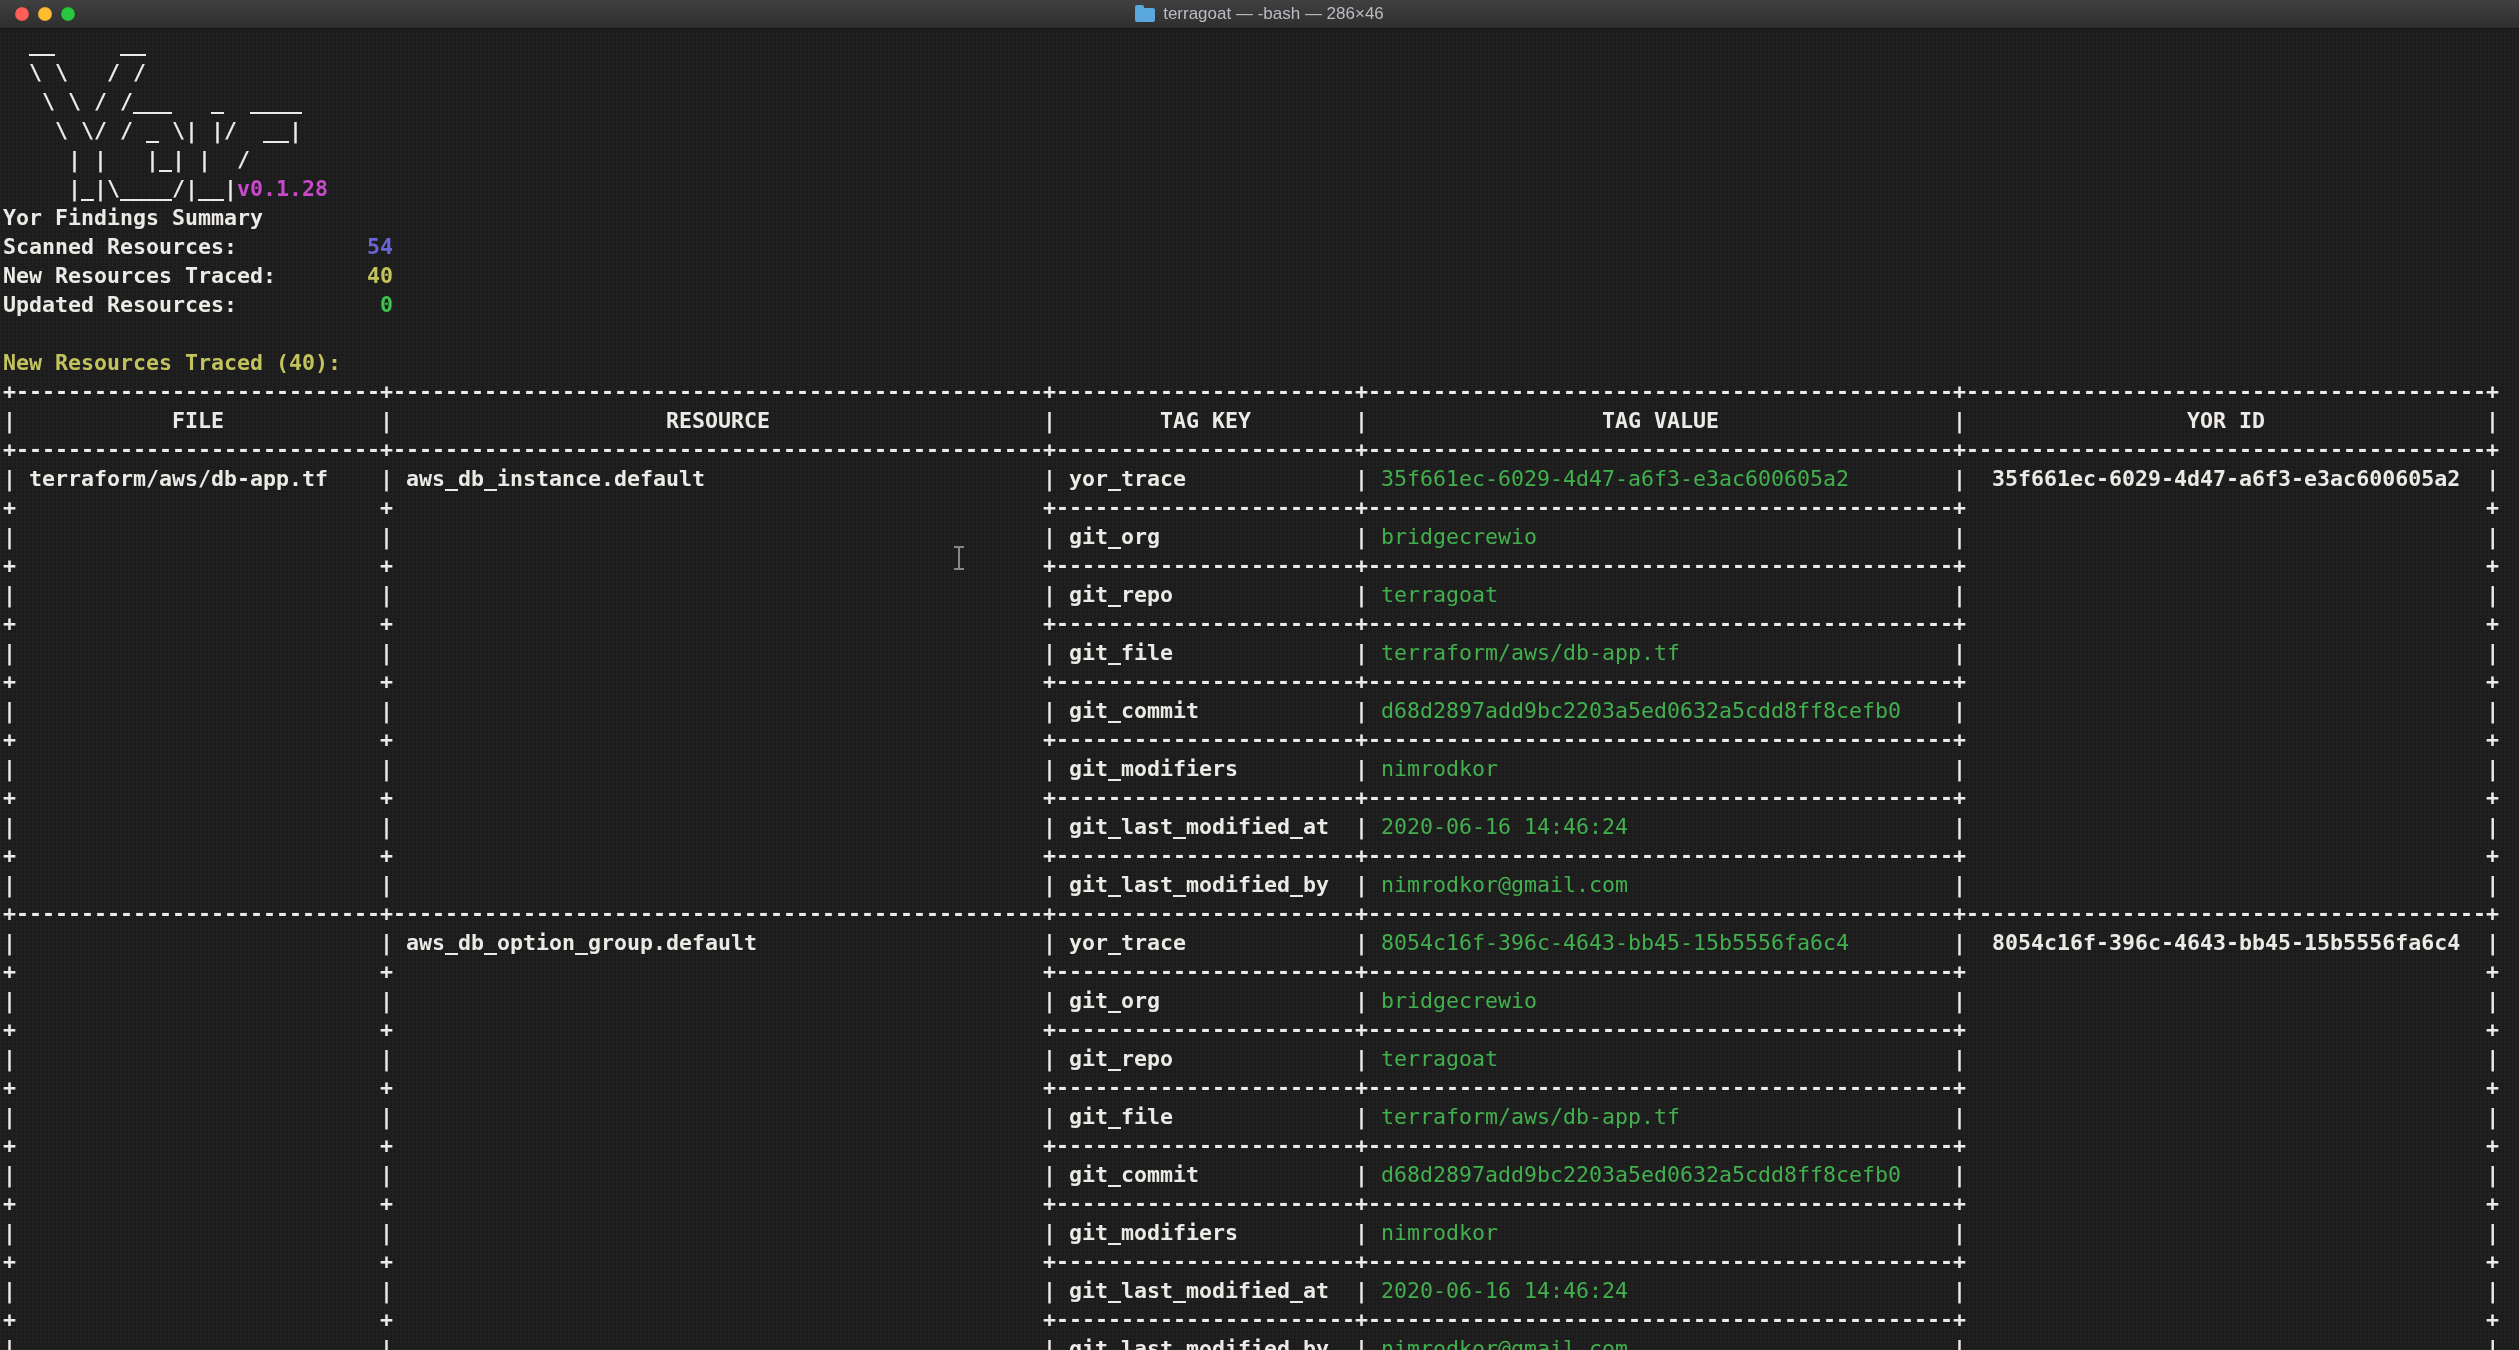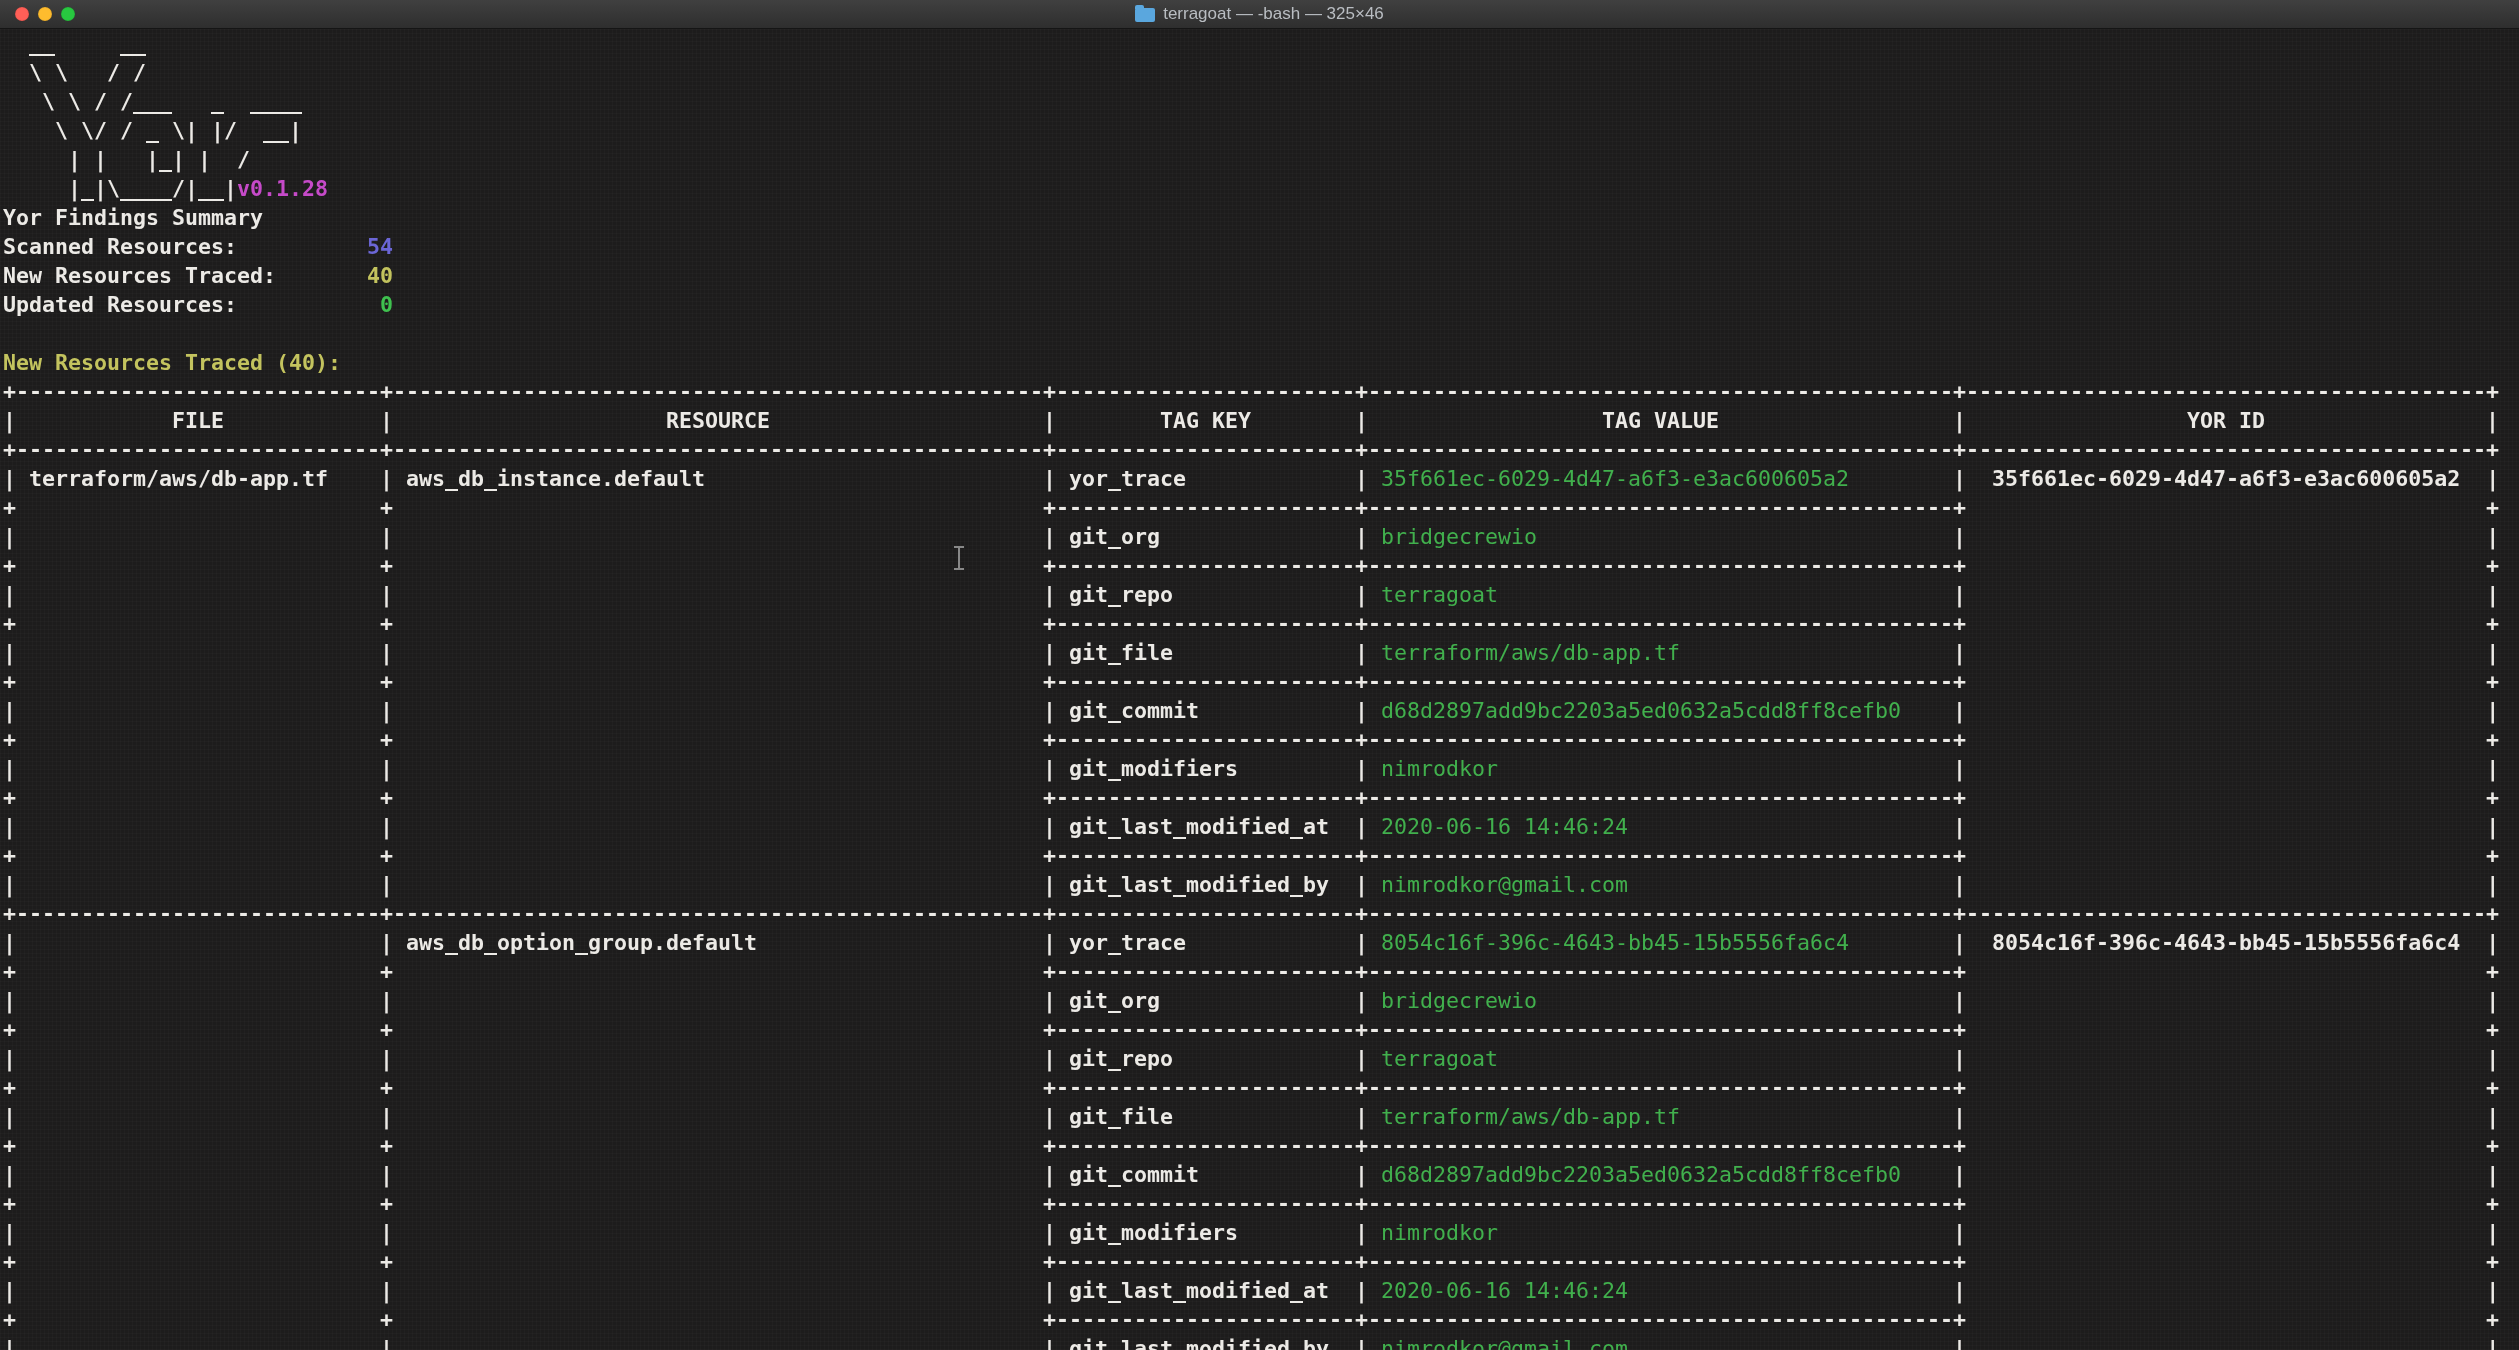--- a/index.html
+++ b/index.html
@@ -34,21 +34,21 @@
 
 <div class="window">
   <div class="titlebar">
     <div class="lights">
       <span class="light" style="background: rgb(255, 95, 87);"></span>
       <span class="light" style="background: rgb(254, 188, 46);"></span>
       <span class="light" style="background: rgb(40, 200, 64);"></span>
     </div>
     <div class="titlewrap">
       <span class="foldericon"></span>
-      <span>terragoat — -bash — 325×46</span>
+      <span>terragoat — -bash — 286×46</span>
     </div>
   </div>
 
   <div class="screen"><div class="tl"><span style="color: rgb(236, 234, 230); font-weight: 700;">  __     __</span></div><div class="tl"><span style="color: rgb(236, 234, 230); font-weight: 700;">  \ \   / /</span></div><div class="tl"><span style="color: rgb(236, 234, 230); font-weight: 700;">   \ \ / /___   _  ____</span></div><div class="tl"><span style="color: rgb(236, 234, 230); font-weight: 700;">    \ \/ / _ \| |/  __|</span></div><div class="tl"><span style="color: rgb(236, 234, 230); font-weight: 700;">     | |   |_| |  /</span></div><div class="tl"><span style="color: rgb(236, 234, 230); font-weight: 700;">     |_|\____/|__|</span><span style="color: rgb(198, 74, 201); font-weight: 700;">v0.1.28</span></div><div class="tl"><span style="color: rgb(236, 234, 230); font-weight: 700;">Yor Findings Summary</span></div><div class="tl"><span style="color: rgb(236, 234, 230); font-weight: 700;">Scanned Resources:          </span><span style="color: rgb(107, 102, 214); font-weight: 700;">54</span></div><div class="tl"><span style="color: rgb(236, 234, 230); font-weight: 700;">New Resources Traced:       </span><span style="color: rgb(195, 195, 94); font-weight: 700;">40</span></div><div class="tl"><span style="color: rgb(236, 234, 230); font-weight: 700;">Updated Resources:          </span><span style="color: rgb(63, 193, 79); font-weight: 700;"> 0</span></div><div class="tl"> </div><div class="tl"><span style="color: rgb(195, 195, 94); font-weight: 700;">New Resources Traced (40):</span></div><div class="tl"><span style="color: rgb(236, 234, 230); font-weight: 700;">+----------------------------+--------------------------------------------------+-----------------------+---------------------------------------------+----------------------------------------+</span></div><div class="tl"><span style="color: rgb(236, 234, 230); font-weight: 700;">|            FILE            |                     RESOURCE                     |        TAG KEY        |                  TAG VALUE                  |                 YOR ID                 |</span></div><div class="tl"><span style="color: rgb(236, 234, 230); font-weight: 700;">+----------------------------+--------------------------------------------------+-----------------------+---------------------------------------------+----------------------------------------+</span></div><div class="tl"><span style="color: rgb(236, 234, 230); font-weight: 700;">| terraform/aws/db-app.tf    | aws_db_instance.default                          | yor_trace             |</span><span style="color: rgb(65, 176, 77); font-weight: 400;"> 35f661ec-6029-4d47-a6f3-e3ac600605a2        </span><span style="color: rgb(236, 234, 230); font-weight: 700;">|</span><span style="color: rgb(236, 234, 230); font-weight: 700;">  35f661ec-6029-4d47-a6f3-e3ac600605a2  </span><span style="color: rgb(236, 234, 230); font-weight: 700;">|</span></div><div class="tl"><span style="color: rgb(236, 234, 230); font-weight: 700;">+                            +                                                  +-----------------------+---------------------------------------------+                                        +</span></div><div class="tl"><span style="color: rgb(236, 234, 230); font-weight: 700;">|                            |                                                  | git_org               |</span><span style="color: rgb(65, 176, 77); font-weight: 400;"> bridgecrewio                                </span><span style="color: rgb(236, 234, 230); font-weight: 700;">|</span><span style="color: rgb(236, 234, 230); font-weight: 700;">                                        </span><span style="color: rgb(236, 234, 230); font-weight: 700;">|</span></div><div class="tl"><span style="color: rgb(236, 234, 230); font-weight: 700;">+                            +                                                  +-----------------------+---------------------------------------------+                                        +</span></div><div class="tl"><span style="color: rgb(236, 234, 230); font-weight: 700;">|                            |                                                  | git_repo              |</span><span style="color: rgb(65, 176, 77); font-weight: 400;"> terragoat                                   </span><span style="color: rgb(236, 234, 230); font-weight: 700;">|</span><span style="color: rgb(236, 234, 230); font-weight: 700;">                                        </span><span style="color: rgb(236, 234, 230); font-weight: 700;">|</span></div><div class="tl"><span style="color: rgb(236, 234, 230); font-weight: 700;">+                            +                                                  +-----------------------+---------------------------------------------+                                        +</span></div><div class="tl"><span style="color: rgb(236, 234, 230); font-weight: 700;">|                            |                                                  | git_file              |</span><span style="color: rgb(65, 176, 77); font-weight: 400;"> terraform/aws/db-app.tf                     </span><span style="color: rgb(236, 234, 230); font-weight: 700;">|</span><span style="color: rgb(236, 234, 230); font-weight: 700;">                                        </span><span style="color: rgb(236, 234, 230); font-weight: 700;">|</span></div><div class="tl"><span style="color: rgb(236, 234, 230); font-weight: 700;">+                            +                                                  +-----------------------+---------------------------------------------+                                        +</span></div><div class="tl"><span style="color: rgb(236, 234, 230); font-weight: 700;">|                            |                                                  | git_commit            |</span><span style="color: rgb(65, 176, 77); font-weight: 400;"> d68d2897add9bc2203a5ed0632a5cdd8ff8cefb0    </span><span style="color: rgb(236, 234, 230); font-weight: 700;">|</span><span style="color: rgb(236, 234, 230); font-weight: 700;">                                        </span><span style="color: rgb(236, 234, 230); font-weight: 700;">|</span></div><div class="tl"><span style="color: rgb(236, 234, 230); font-weight: 700;">+                            +                                                  +-----------------------+---------------------------------------------+                                        +</span></div><div class="tl"><span style="color: rgb(236, 234, 230); font-weight: 700;">|                            |                                                  | git_modifiers         |</span><span style="color: rgb(65, 176, 77); font-weight: 400;"> nimrodkor                                   </span><span style="color: rgb(236, 234, 230); font-weight: 700;">|</span><span style="color: rgb(236, 234, 230); font-weight: 700;">                                        </span><span style="color: rgb(236, 234, 230); font-weight: 700;">|</span></div><div class="tl"><span style="color: rgb(236, 234, 230); font-weight: 700;">+                            +                                                  +-----------------------+---------------------------------------------+                                        +</span></div><div class="tl"><span style="color: rgb(236, 234, 230); font-weight: 700;">|                            |                                                  | git_last_modified_at  |</span><span style="color: rgb(65, 176, 77); font-weight: 400;"> 2020-06-16 14:46:24                         </span><span style="color: rgb(236, 234, 230); font-weight: 700;">|</span><span style="color: rgb(236, 234, 230); font-weight: 700;">                                        </span><span style="color: rgb(236, 234, 230); font-weight: 700;">|</span></div><div class="tl"><span style="color: rgb(236, 234, 230); font-weight: 700;">+                            +                                                  +-----------------------+---------------------------------------------+                                        +</span></div><div class="tl"><span style="color: rgb(236, 234, 230); font-weight: 700;">|                            |                                                  | git_last_modified_by  |</span><span style="color: rgb(65, 176, 77); font-weight: 400;"> nimrodkor@gmail.com                         </span><span style="color: rgb(236, 234, 230); font-weight: 700;">|</span><span style="color: rgb(236, 234, 230); font-weight: 700;">                                        </span><span style="color: rgb(236, 234, 230); font-weight: 700;">|</span></div><div class="tl"><span style="color: rgb(236, 234, 230); font-weight: 700;">+----------------------------+--------------------------------------------------+-----------------------+---------------------------------------------+----------------------------------------+</span></div><div class="tl"><span style="color: rgb(236, 234, 230); font-weight: 700;">|                            | aws_db_option_group.default                      | yor_trace             |</span><span style="color: rgb(65, 176, 77); font-weight: 400;"> 8054c16f-396c-4643-bb45-15b5556fa6c4        </span><span style="color: rgb(236, 234, 230); font-weight: 700;">|</span><span style="color: rgb(236, 234, 230); font-weight: 700;">  8054c16f-396c-4643-bb45-15b5556fa6c4  </span><span style="color: rgb(236, 234, 230); font-weight: 700;">|</span></div><div class="tl"><span style="color: rgb(236, 234, 230); font-weight: 700;">+                            +                                                  +-----------------------+---------------------------------------------+                                        +</span></div><div class="tl"><span style="color: rgb(236, 234, 230); font-weight: 700;">|                            |                                                  | git_org               |</span><span style="color: rgb(65, 176, 77); font-weight: 400;"> bridgecrewio                                </span><span style="color: rgb(236, 234, 230); font-weight: 700;">|</span><span style="color: rgb(236, 234, 230); font-weight: 700;">                                        </span><span style="color: rgb(236, 234, 230); font-weight: 700;">|</span></div><div class="tl"><span style="color: rgb(236, 234, 230); font-weight: 700;">+                            +                                                  +-----------------------+---------------------------------------------+                                        +</span></div><div class="tl"><span style="color: rgb(236, 234, 230); font-weight: 700;">|                            |                                                  | git_repo              |</span><span style="color: rgb(65, 176, 77); font-weight: 400;"> terragoat                                   </span><span style="color: rgb(236, 234, 230); font-weight: 700;">|</span><span style="color: rgb(236, 234, 230); font-weight: 700;">                                        </span><span style="color: rgb(236, 234, 230); font-weight: 700;">|</span></div><div class="tl"><span style="color: rgb(236, 234, 230); font-weight: 700;">+                            +                                                  +-----------------------+---------------------------------------------+                                        +</span></div><div class="tl"><span style="color: rgb(236, 234, 230); font-weight: 700;">|                            |                                                  | git_file              |</span><span style="color: rgb(65, 176, 77); font-weight: 400;"> terraform/aws/db-app.tf                     </span><span style="color: rgb(236, 234, 230); font-weight: 700;">|</span><span style="color: rgb(236, 234, 230); font-weight: 700;">                                        </span><span style="color: rgb(236, 234, 230); font-weight: 700;">|</span></div><div class="tl"><span style="color: rgb(236, 234, 230); font-weight: 700;">+                            +                                                  +-----------------------+---------------------------------------------+                                        +</span></div><div class="tl"><span style="color: rgb(236, 234, 230); font-weight: 700;">|                            |                                                  | git_commit            |</span><span style="color: rgb(65, 176, 77); font-weight: 400;"> d68d2897add9bc2203a5ed0632a5cdd8ff8cefb0    </span><span style="color: rgb(236, 234, 230); font-weight: 700;">|</span><span style="color: rgb(236, 234, 230); font-weight: 700;">                                        </span><span style="color: rgb(236, 234, 230); font-weight: 700;">|</span></div><div class="tl"><span style="color: rgb(236, 234, 230); font-weight: 700;">+                            +                                                  +-----------------------+---------------------------------------------+                                        +</span></div><div class="tl"><span style="color: rgb(236, 234, 230); font-weight: 700;">|                            |                                                  | git_modifiers         |</span><span style="color: rgb(65, 176, 77); font-weight: 400;"> nimrodkor                                   </span><span style="color: rgb(236, 234, 230); font-weight: 700;">|</span><span style="color: rgb(236, 234, 230); font-weight: 700;">                                        </span><span style="color: rgb(236, 234, 230); font-weight: 700;">|</span></div><div class="tl"><span style="color: rgb(236, 234, 230); font-weight: 700;">+                            +                                                  +-----------------------+---------------------------------------------+                                        +</span></div><div class="tl"><span style="color: rgb(236, 234, 230); font-weight: 700;">|                            |                                                  | git_last_modified_at  |</span><span style="color: rgb(65, 176, 77); font-weight: 400;"> 2020-06-16 14:46:24                         </span><span style="color: rgb(236, 234, 230); font-weight: 700;">|</span><span style="color: rgb(236, 234, 230); font-weight: 700;">                                        </span><span style="color: rgb(236, 234, 230); font-weight: 700;">|</span></div><div class="tl"><span style="color: rgb(236, 234, 230); font-weight: 700;">+                            +                                                  +-----------------------+---------------------------------------------+                                        +</span></div><div class="tl"><span style="color: rgb(236, 234, 230); font-weight: 700;">|                            |                                                  | git_last_modified_by  |</span><span style="color: rgb(65, 176, 77); font-weight: 400;"> nimrodkor@gmail.com                         </span><span style="color: rgb(236, 234, 230); font-weight: 700;">|</span><span style="color: rgb(236, 234, 230); font-weight: 700;">                                        </span><span style="color: rgb(236, 234, 230); font-weight: 700;">|</span></div></div>
 
   <div class="ibeam">
     <span class="cap top"></span>
       <span class="stem"></span>
       <span class="cap bot"></span>
   </div>

